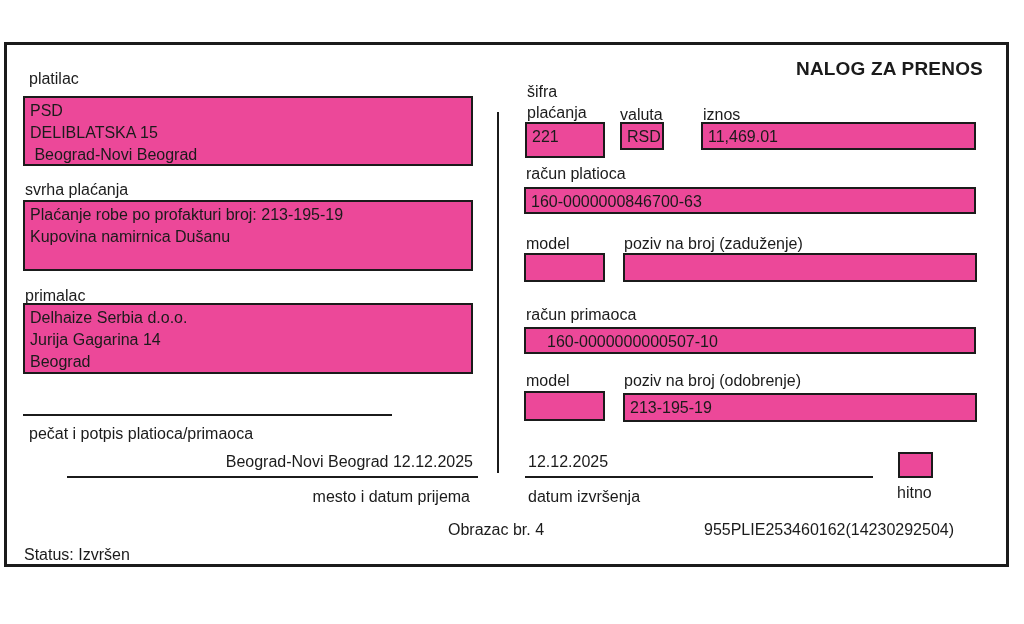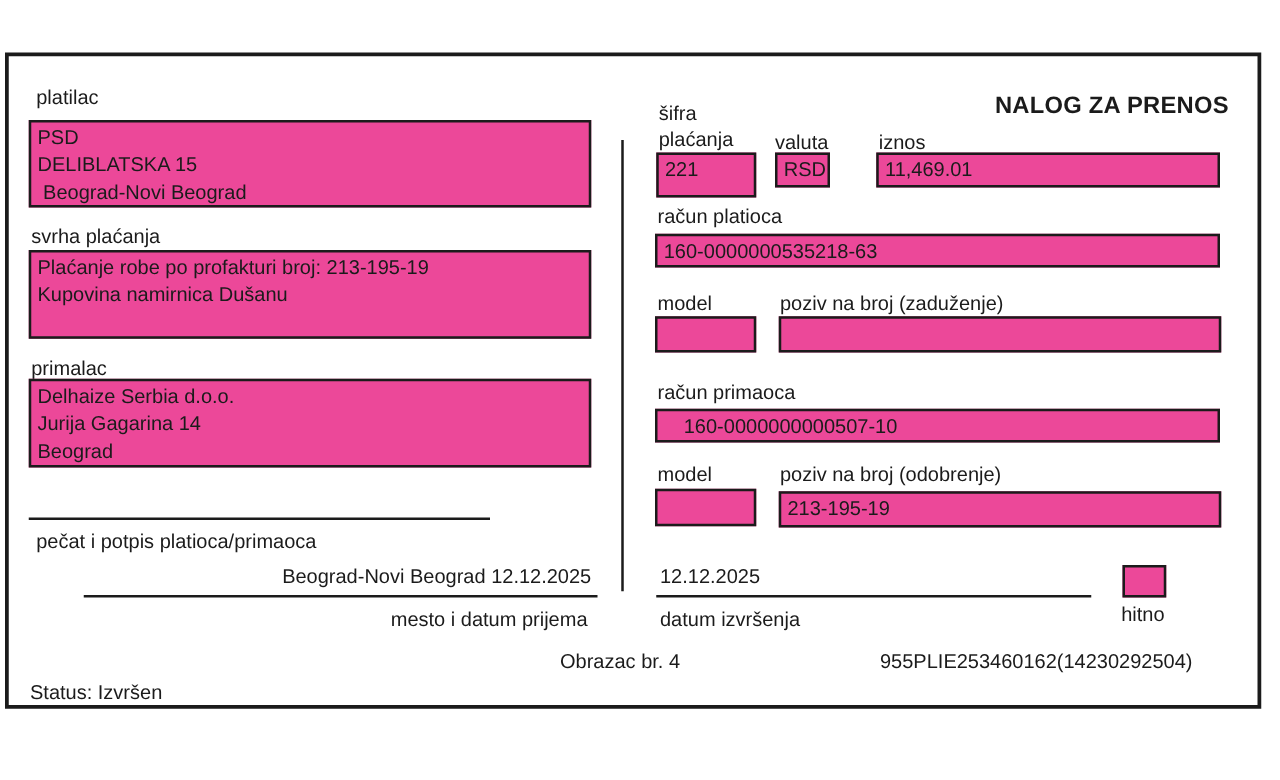--- a/index.html
+++ b/index.html
@@ -8,21 +8,21 @@
   .abs{position:absolute;}
   #form-border{left:4px;top:42px;width:1005px;height:525px;border:3px solid #1b1b1b;box-sizing:border-box;}
   .lbl{font-size:16px;line-height:17px;white-space:nowrap;color:#1b1b1b;}
   .val{font-size:16px;line-height:20px;white-space:pre;color:#1b1b1b;}
   .box{border:2px solid #1b1b1b;box-sizing:border-box;background:#ec4899;}
   .box .val{display:block;padding:3px 0 0 5px;}
   .multiline .line{display:block;font-size:16px;line-height:22px;white-space:pre;padding-left:5px;}
   .multiline{padding-top:2px;}
   .hline{background:#1b1b1b;height:2px;}
   .vline{background:#1b1b1b;width:2px;}
-  .title{font-size:19px;font-weight:bold;letter-spacing:0.2px;white-space:nowrap;margin-top:16px;}
+  .title{font-size:19px;font-weight:bold;letter-spacing:0.2px;white-space:nowrap;}
   .right-align{text-align:left;}
 </style>
 </head>
 <body>
 
 <div id="page">
   <div class="abs" id="form-border"></div>
 
   <div class="abs title" style="top:58px;right:41px;">NALOG ZA PRENOS</div>
 
@@ -65,21 +65,21 @@
   </div>
   <div class="abs box" style="left:620px;top:122px;width:44px;height:28px;">
     <span class="val">RSD</span>
   </div>
   <div class="abs box" style="left:701px;top:122px;width:275px;height:28px;">
     <span class="val">11,469.01</span>
   </div>
 
   <div class="abs lbl" style="left:526px;top:165px;">račun platioca</div>
   <div class="abs box" style="left:524px;top:187px;width:452px;height:27px;">
-    <span class="val">160-0000000535218-63</span>
+    <span class="val">160-0000000846700-63</span>
   </div>
 
   <div class="abs lbl" style="left:526px;top:235px;">model</div>
   <div class="abs lbl" style="left:624px;top:235px;">poziv na broj (zaduženje)</div>
   <div class="abs box" style="left:524px;top:253px;width:81px;height:29px;">
     <span class="val"></span>
   </div>
   <div class="abs box" style="left:623px;top:253px;width:354px;height:29px;">
     <span class="val"></span>
   </div>

